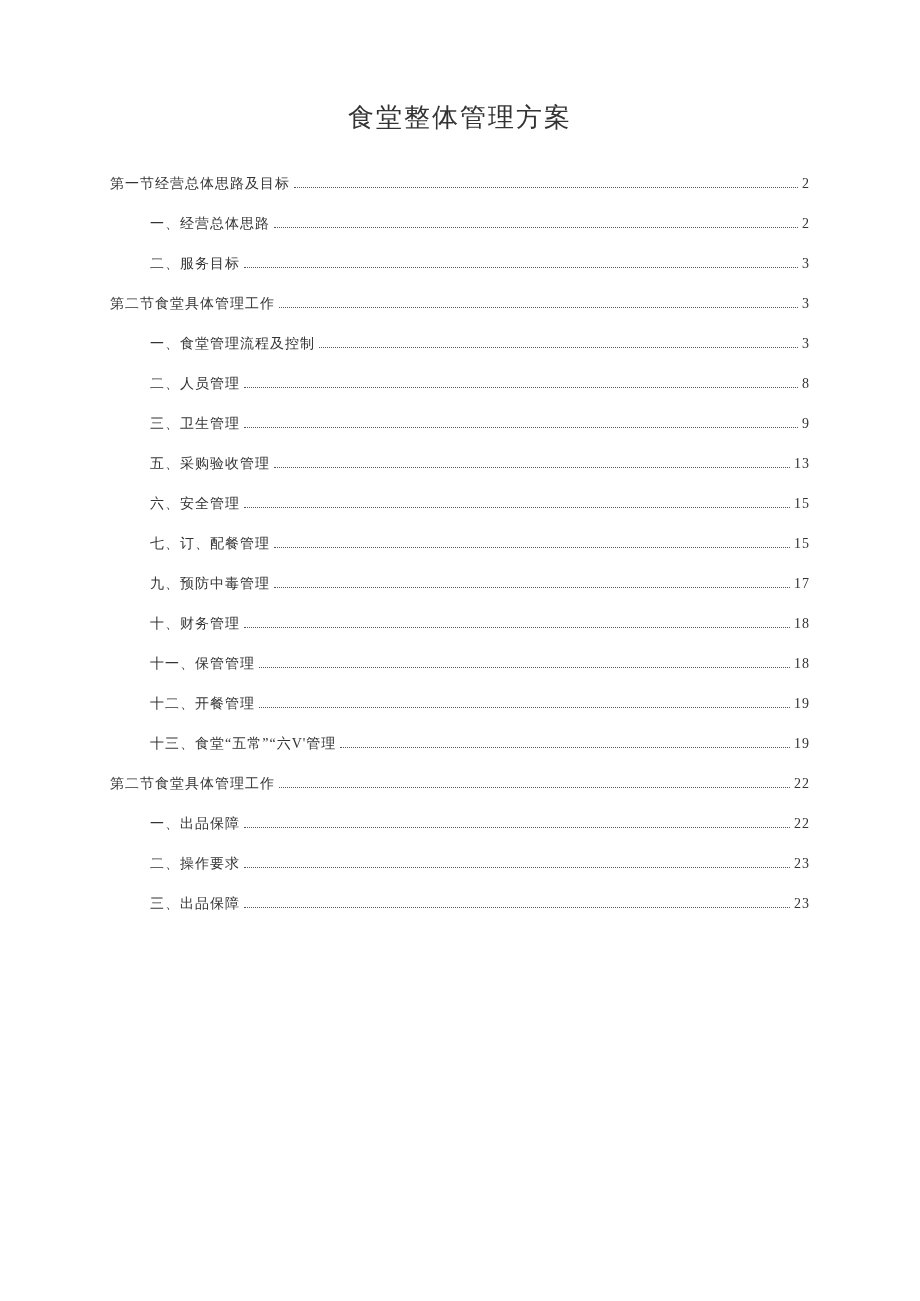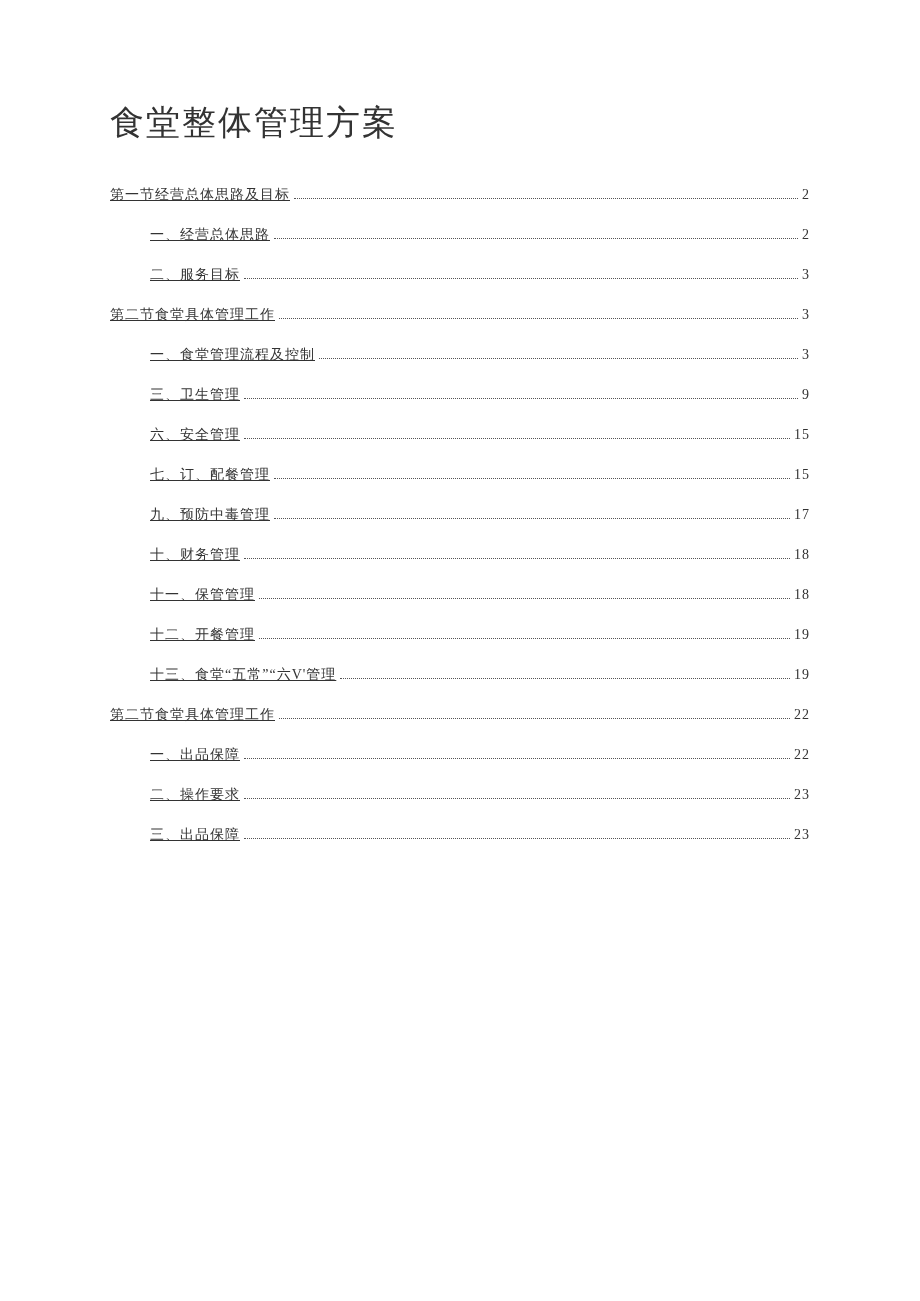--- a/index.html
+++ b/index.html
@@ -9,22 +9,22 @@
     }
     body {
       background: #ffffff;
       font-family: "SimSun", "宋体", serif;
       width: 920px;
       height: 1301px;
       padding: 100px 110px 0 110px;
       color: #333;
     }
     .title {
-      text-align: left;
-      font-size: 34px;
+      text-align: center;
+      font-size: 26px;
       font-weight: normal;
       margin-bottom: 40px;
       letter-spacing: 2px;
       font-family: "SimHei", "黑体", sans-serif;
     }
     .toc {
       font-size: 14px;
     }
     .toc-entry {
       display: flex;
@@ -35,21 +35,20 @@
     .toc-entry.level-1 {
       padding-left: 0;
     }
     .toc-entry.level-2 {
       padding-left: 40px;
       text-align: right;
     }
     .toc-label {
       flex-shrink: 0;
       letter-spacing: 1px;
-      text-decoration: underline;
     }
     .toc-dots {
       flex: 1;
       border-bottom: 1.5px dotted #555;
       margin: 0 4px 3px 4px;
       min-width: 20px;
     }
     .toc-page {
       flex-shrink: 0;
       letter-spacing: 1px;
@@ -80,23 +79,33 @@
       <span class="toc-label">第二节食堂具体管理工作</span>
       <span class="toc-dots"></span>
       <span class="toc-page">3</span>
     </div>
     <div class="toc-entry level-2">
       <span class="toc-label">一、食堂管理流程及控制</span>
       <span class="toc-dots"></span>
       <span class="toc-page">3</span>
     </div>
     <div class="toc-entry level-2">
+      <span class="toc-label">二、人员管理</span>
+      <span class="toc-dots"></span>
+      <span class="toc-page">8</span>
+    </div>
+    <div class="toc-entry level-2">
       <span class="toc-label">三、卫生管理</span>
       <span class="toc-dots"></span>
       <span class="toc-page">9</span>
+    </div>
+    <div class="toc-entry level-2">
+      <span class="toc-label">五、采购验收管理</span>
+      <span class="toc-dots"></span>
+      <span class="toc-page">13</span>
     </div>
     <div class="toc-entry level-2">
       <span class="toc-label">六、安全管理</span>
       <span class="toc-dots"></span>
       <span class="toc-page">15</span>
     </div>
     <div class="toc-entry level-2">
       <span class="toc-label">七、订、配餐管理</span>
       <span class="toc-dots"></span>
       <span class="toc-page">15</span>

